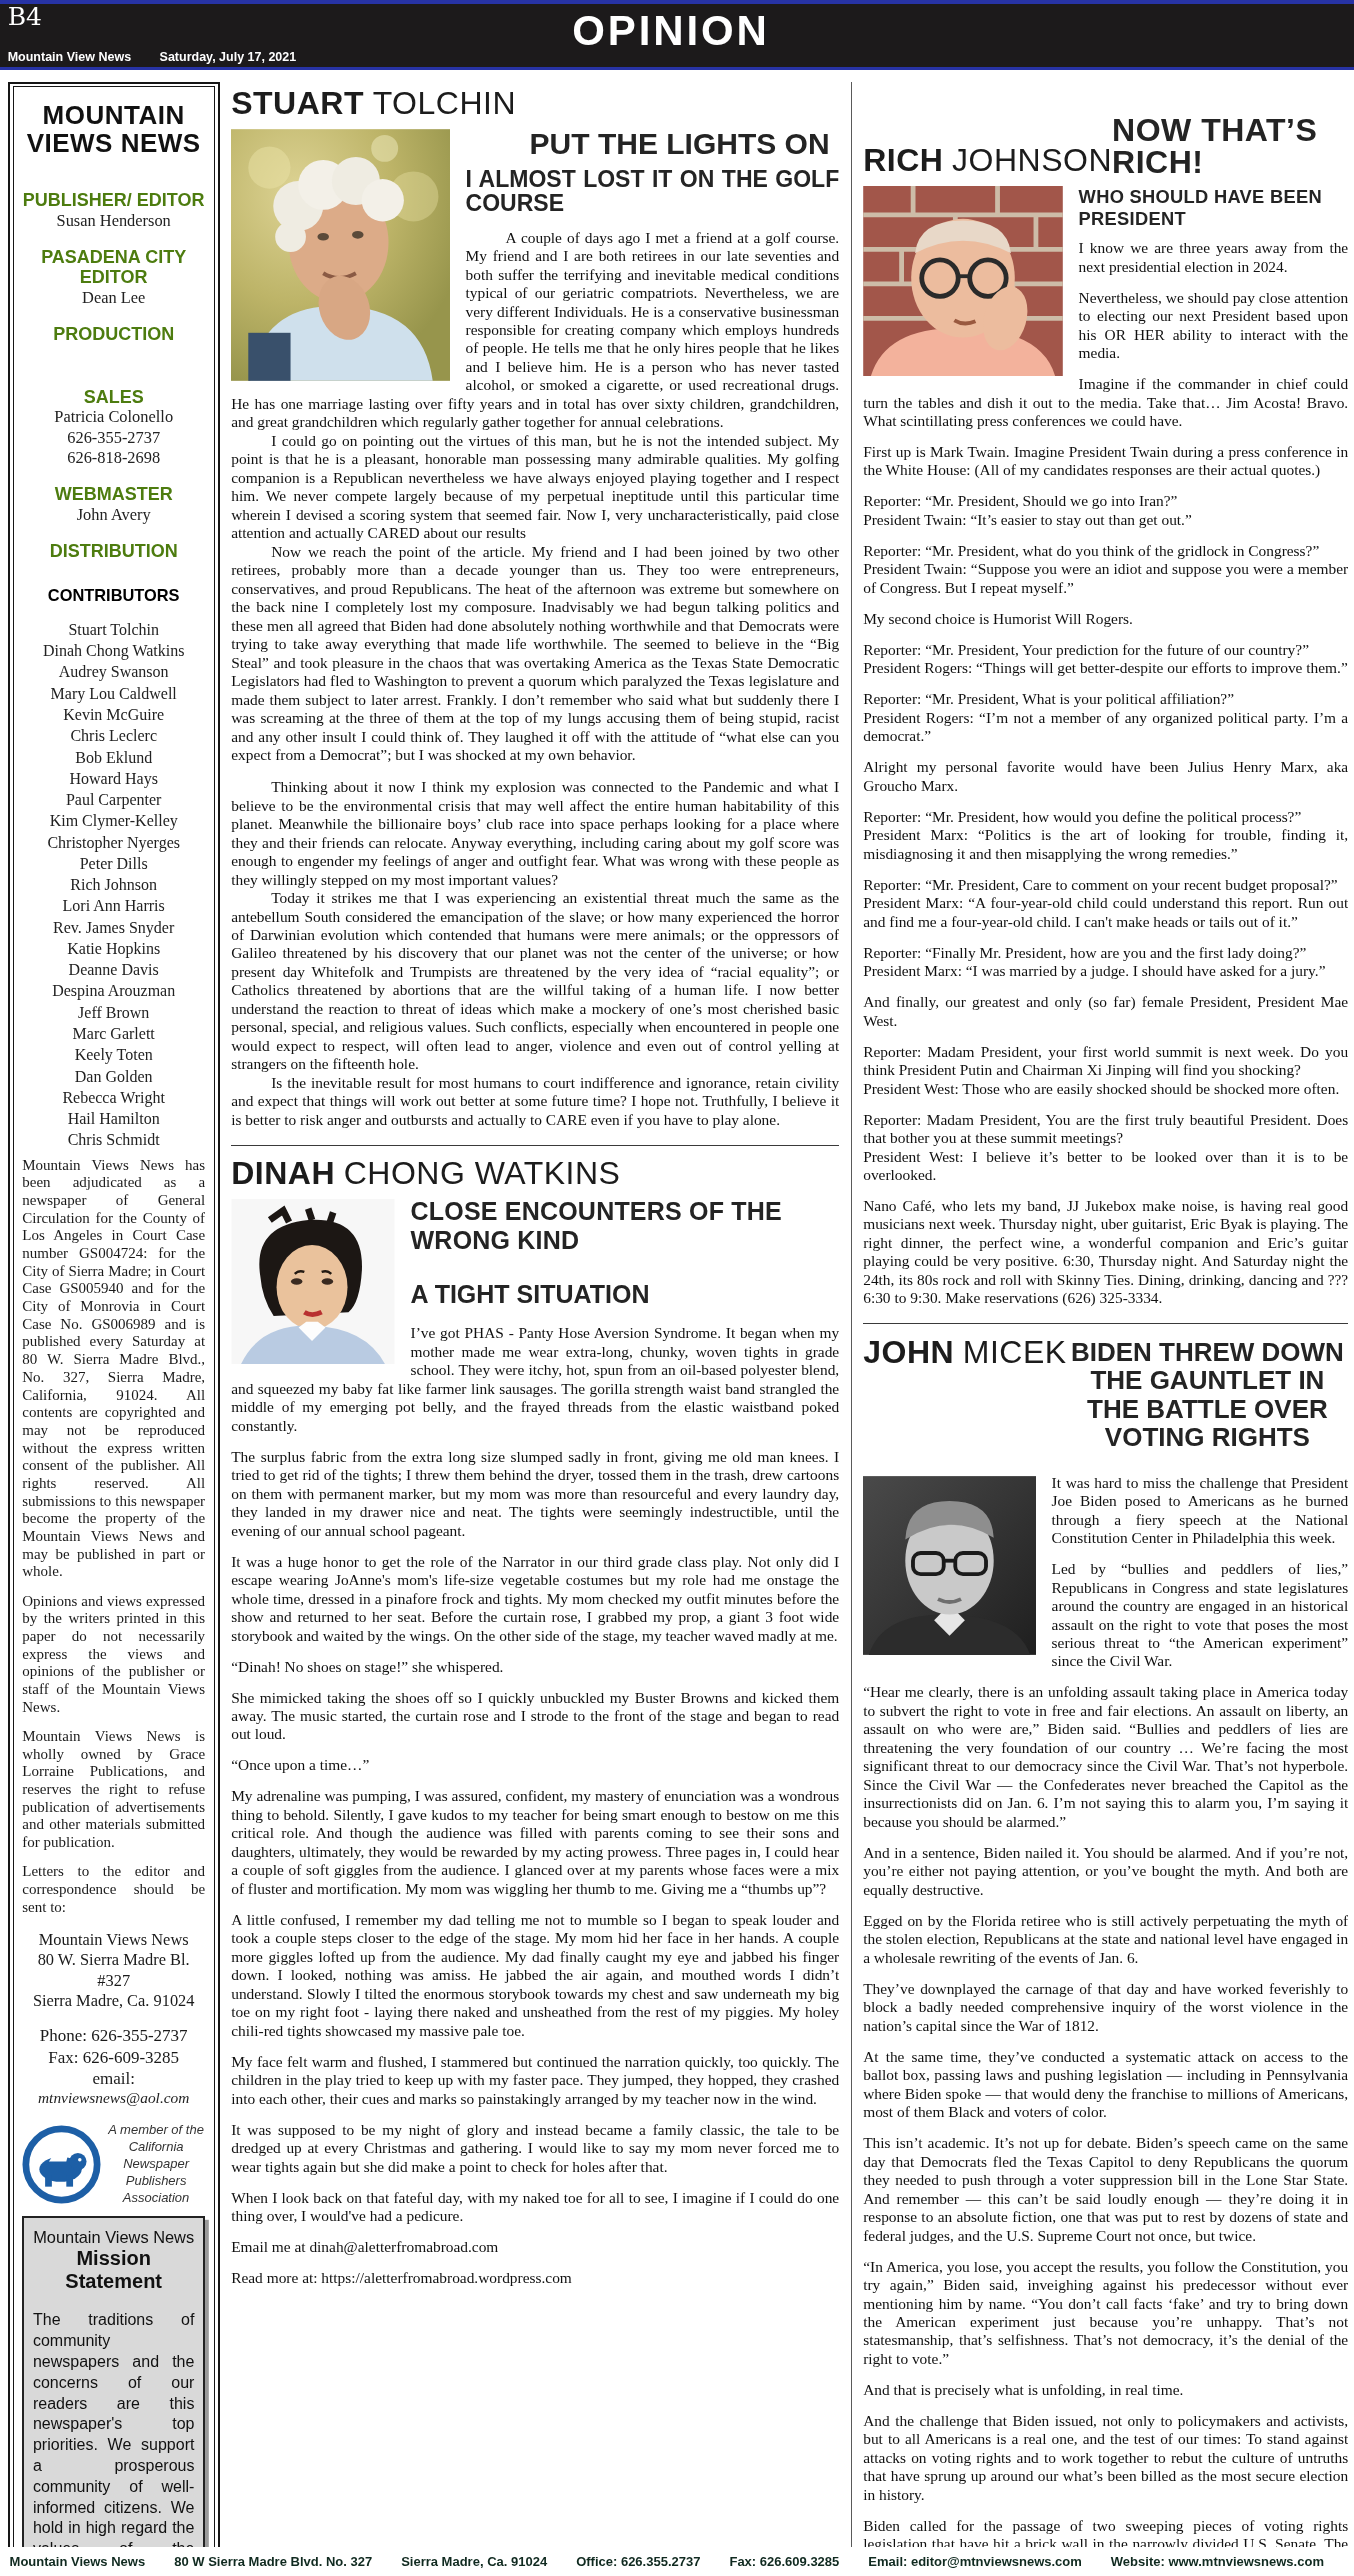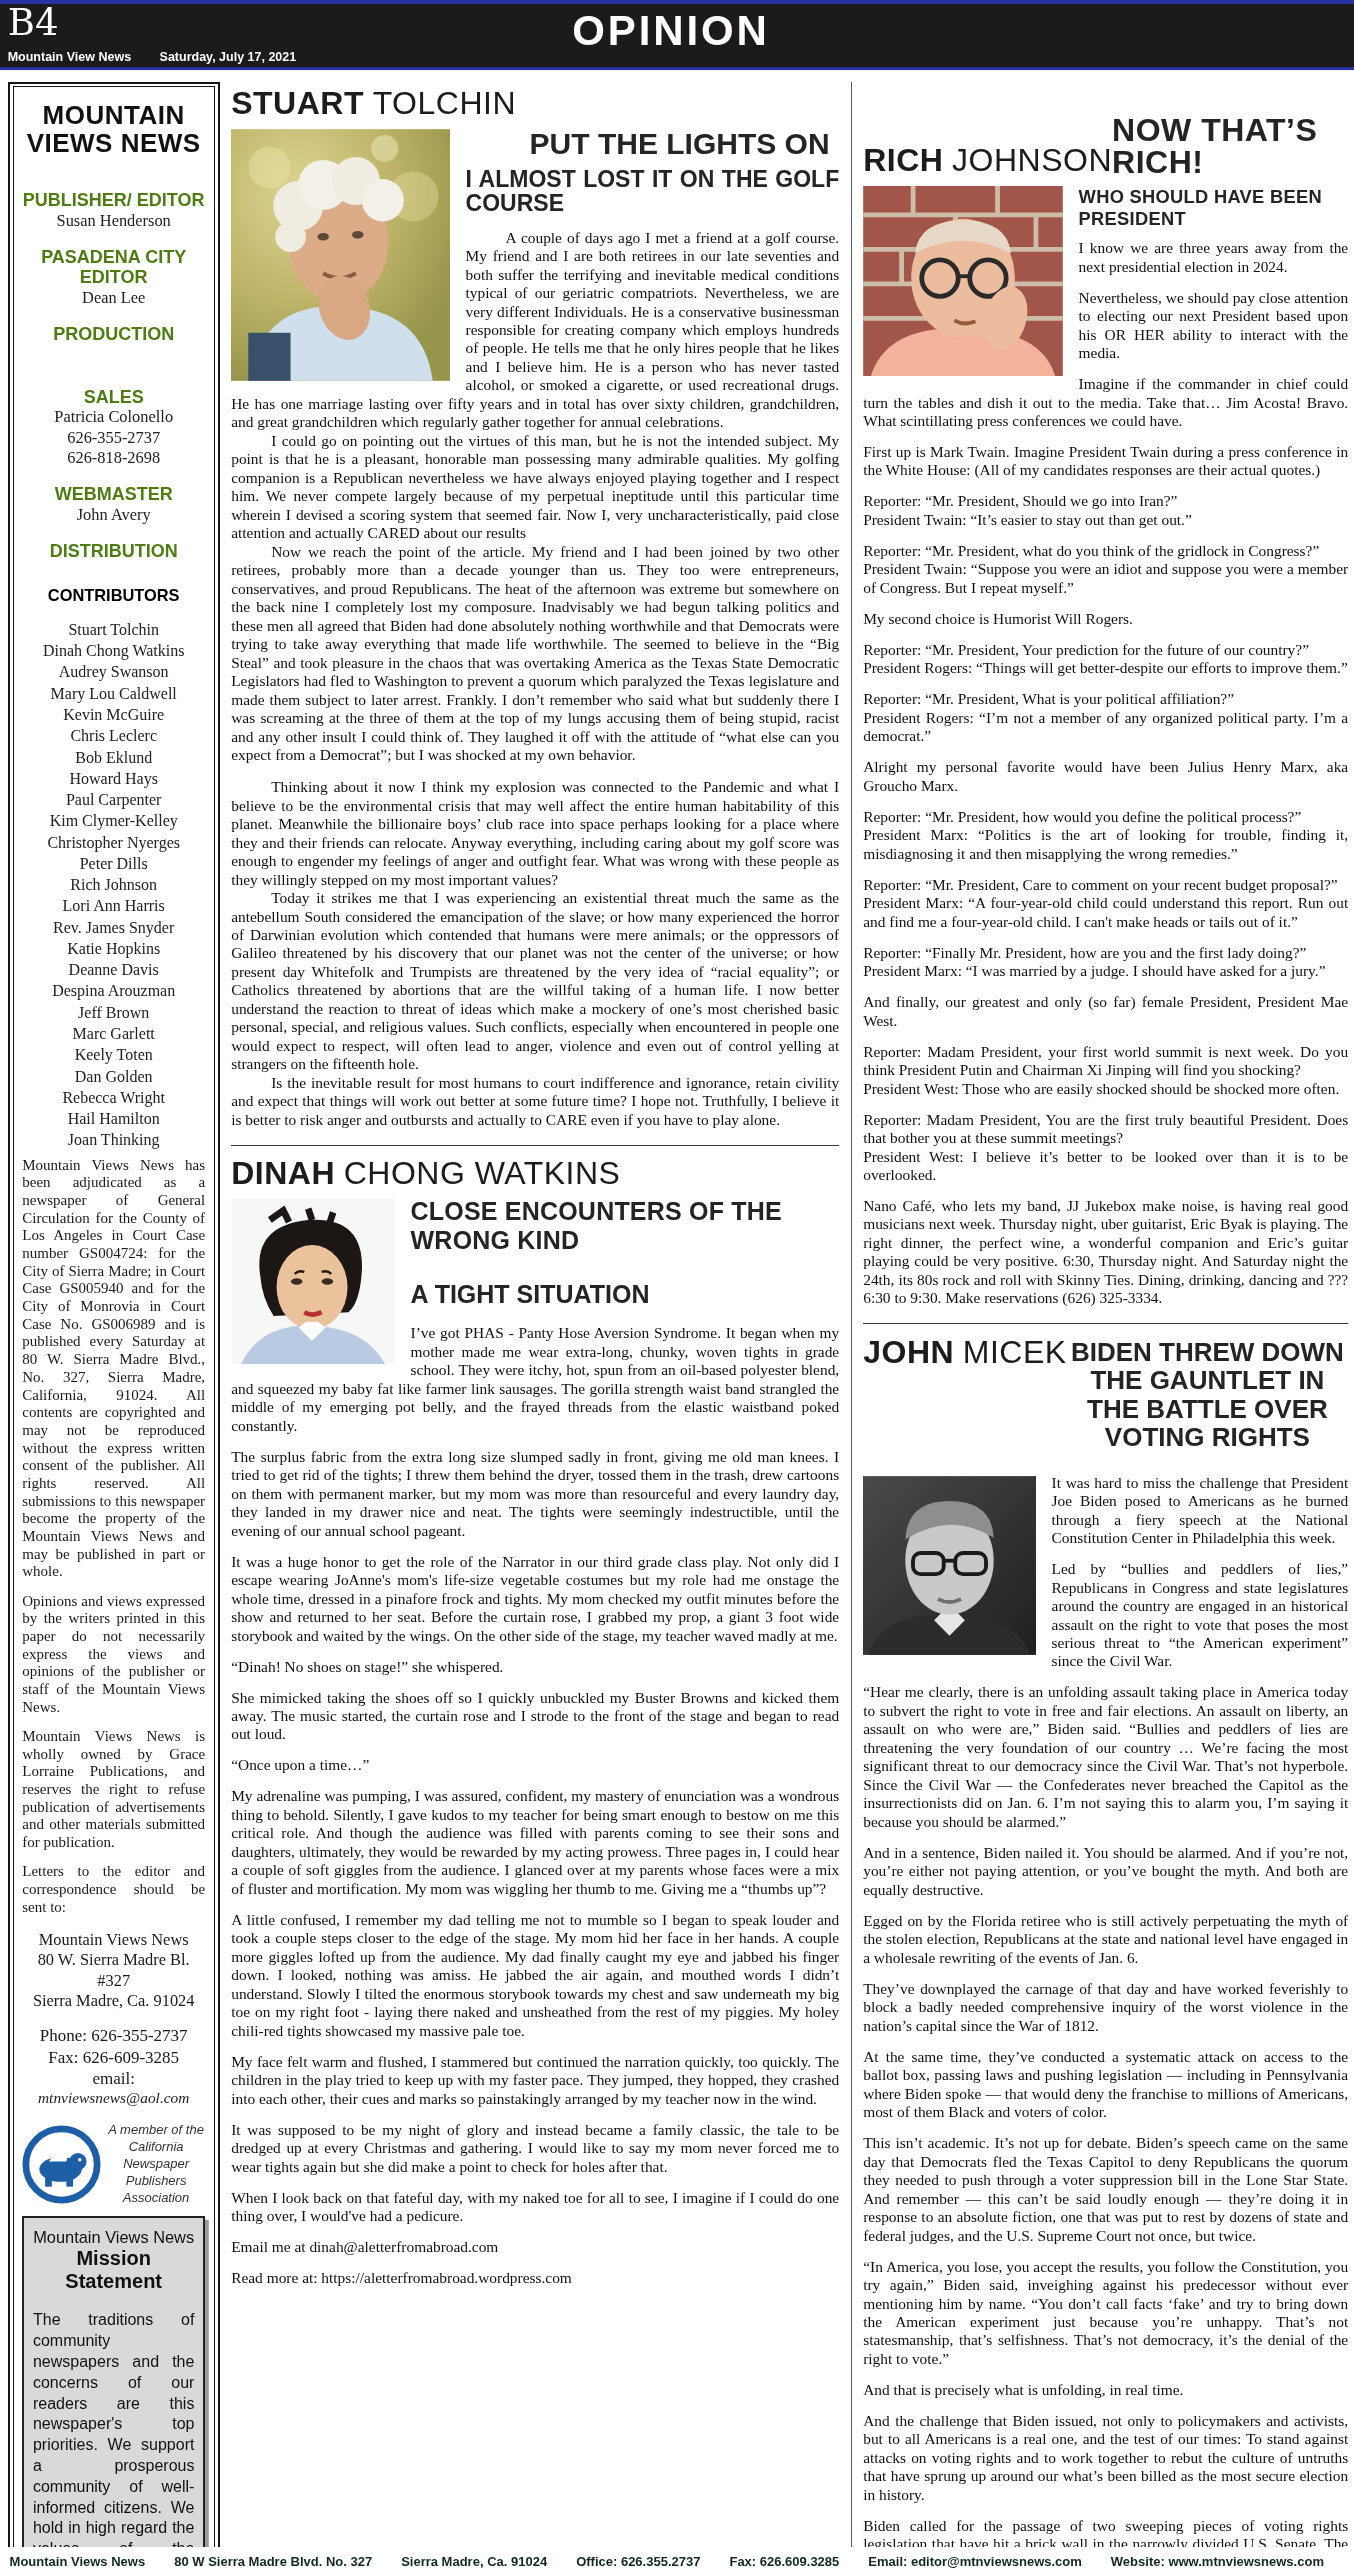--- a/index.html
+++ b/index.html
@@ -7,21 +7,21 @@
     width:1354px;height:2576px;position:relative;overflow:hidden;
     background:#ffffff;font-family:"Liberation Serif",serif;
   }
   
   .masthead{
     position:relative;height:63px;background:#1c1a1b;
     border-top:4.8px solid #2733a5;border-bottom:3.8px solid #2733a5;
   }
   .masthead .pageno{
     position:absolute;left:7.7px;top:0px;color:#fff;
-    font-family:"DejaVu Serif",serif;font-size:37px;font-weight:400;line-height:1;
+    font-family:"DejaVu Serif",serif;font-size:25px;font-weight:400;line-height:1;
   }
   .masthead .issue-line{
     position:absolute;left:7.7px;bottom:2.9px;color:#fff;
     font-family:"Liberation Sans",sans-serif;font-weight:700;font-size:12.5px;
   }
   .masthead .issue-line .dt{margin-left:25px;}
   .masthead .section{
     position:absolute;left:0;right:12px;top:5.8px;text-align:center;color:#fff;
     font-family:"Liberation Sans",sans-serif;font-weight:700;font-size:42px;
     letter-spacing:2.9px;line-height:1;
@@ -165,21 +165,21 @@
           <div>Rev. James Snyder</div>
           <div>Katie Hopkins</div>
           <div>Deanne Davis</div>
           <div>Despina Arouzman</div>
           <div>Jeff Brown</div>
           <div>Marc Garlett</div>
           <div>Keely Toten</div>
           <div>Dan Golden</div>
           <div>Rebecca Wright</div>
           <div>Hail Hamilton</div>
-          <div>Joan Thinking</div>
+          <div>Chris Schmidt</div>
         </div>
 
       <div class="legal">
           <p>Mountain Views News has been adjudicated as a newspaper of General Circulation for the County of Los Angeles in Court Case number GS004724: for the City of Sierra Madre; in Court Case GS005940 and for the City of Monrovia in Court Case No. GS006989 and is published every Saturday at 80 W. Sierra Madre Blvd., No. 327, Sierra Madre, California, 91024.  All contents are copyrighted and may not be reproduced without the express written consent of the publisher.  All rights reserved.  All submissions to this newspaper become the property of the Mountain Views News and may be published in part or whole.</p>
           <p>Opinions and views expressed by the writers printed in this paper do not necessarily express the views and opinions of the publisher or staff of the Mountain Views News.</p>
           <p>Mountain Views News is wholly owned by Grace Lorraine Publications, and reserves the right to refuse publication of advertisements and other materials submitted for publication.</p>
           <p>Letters to the editor and correspondence should be sent to:</p>
         </div>
 
       <div class="addr">

